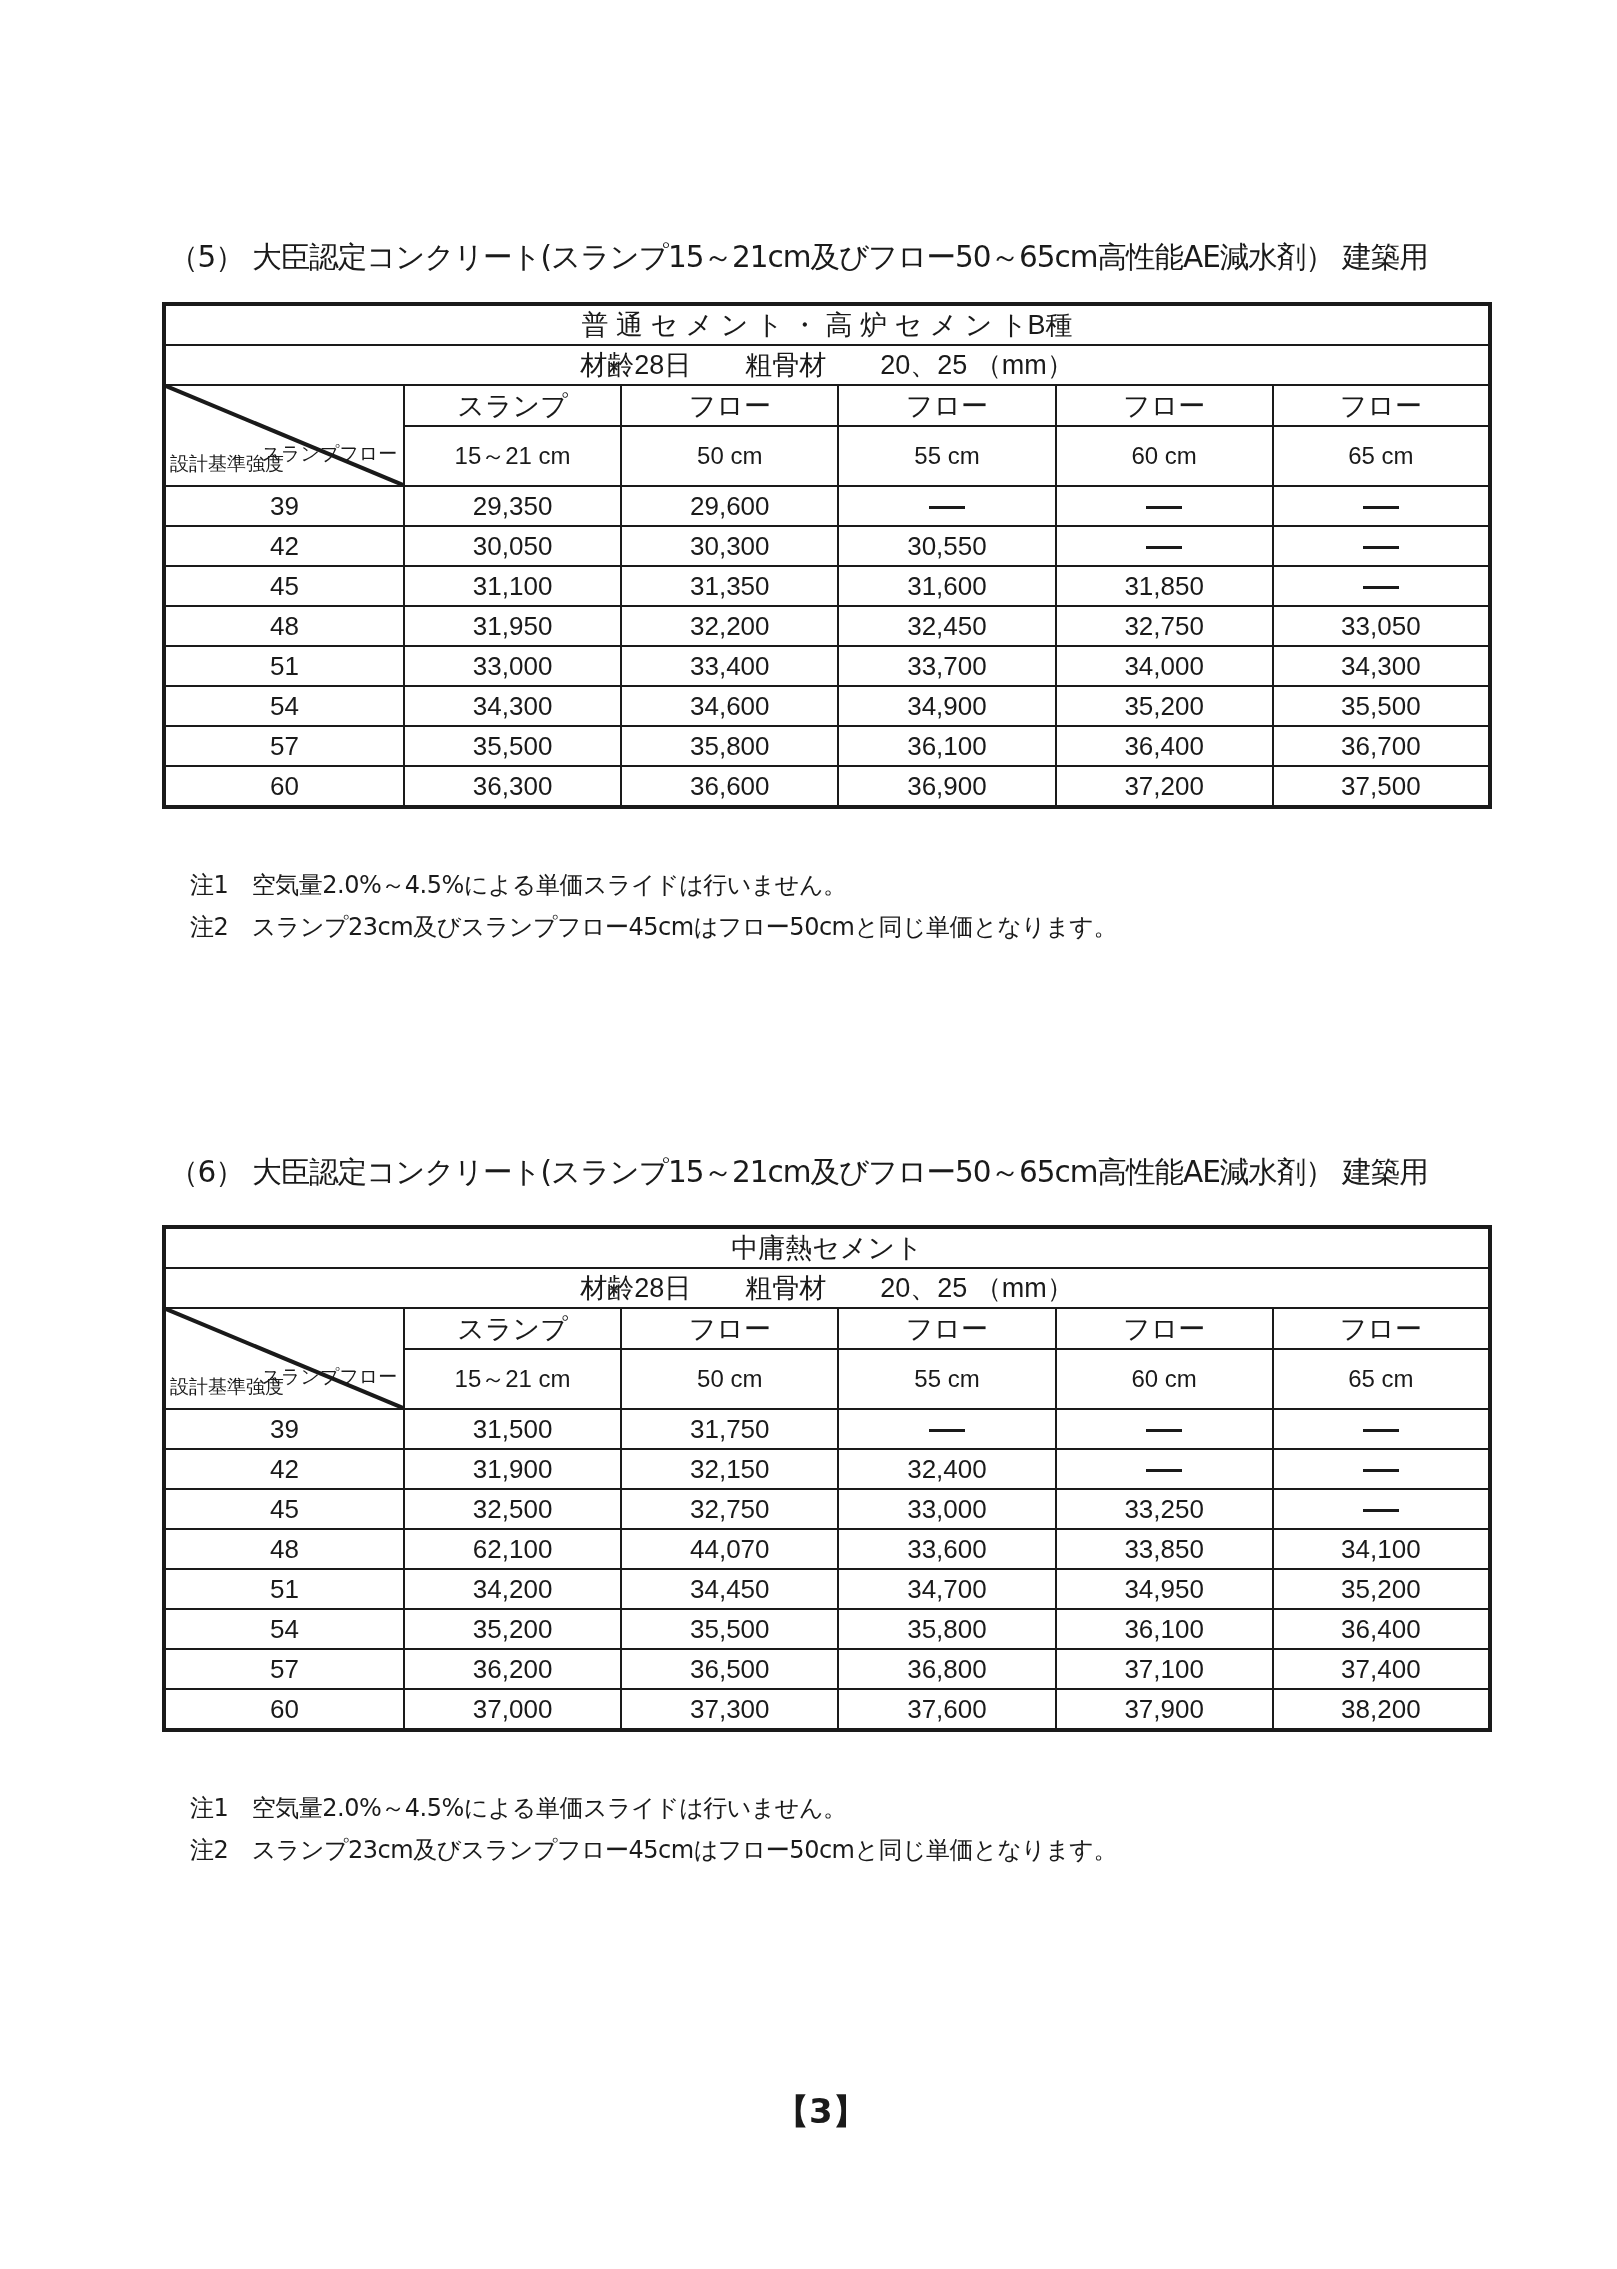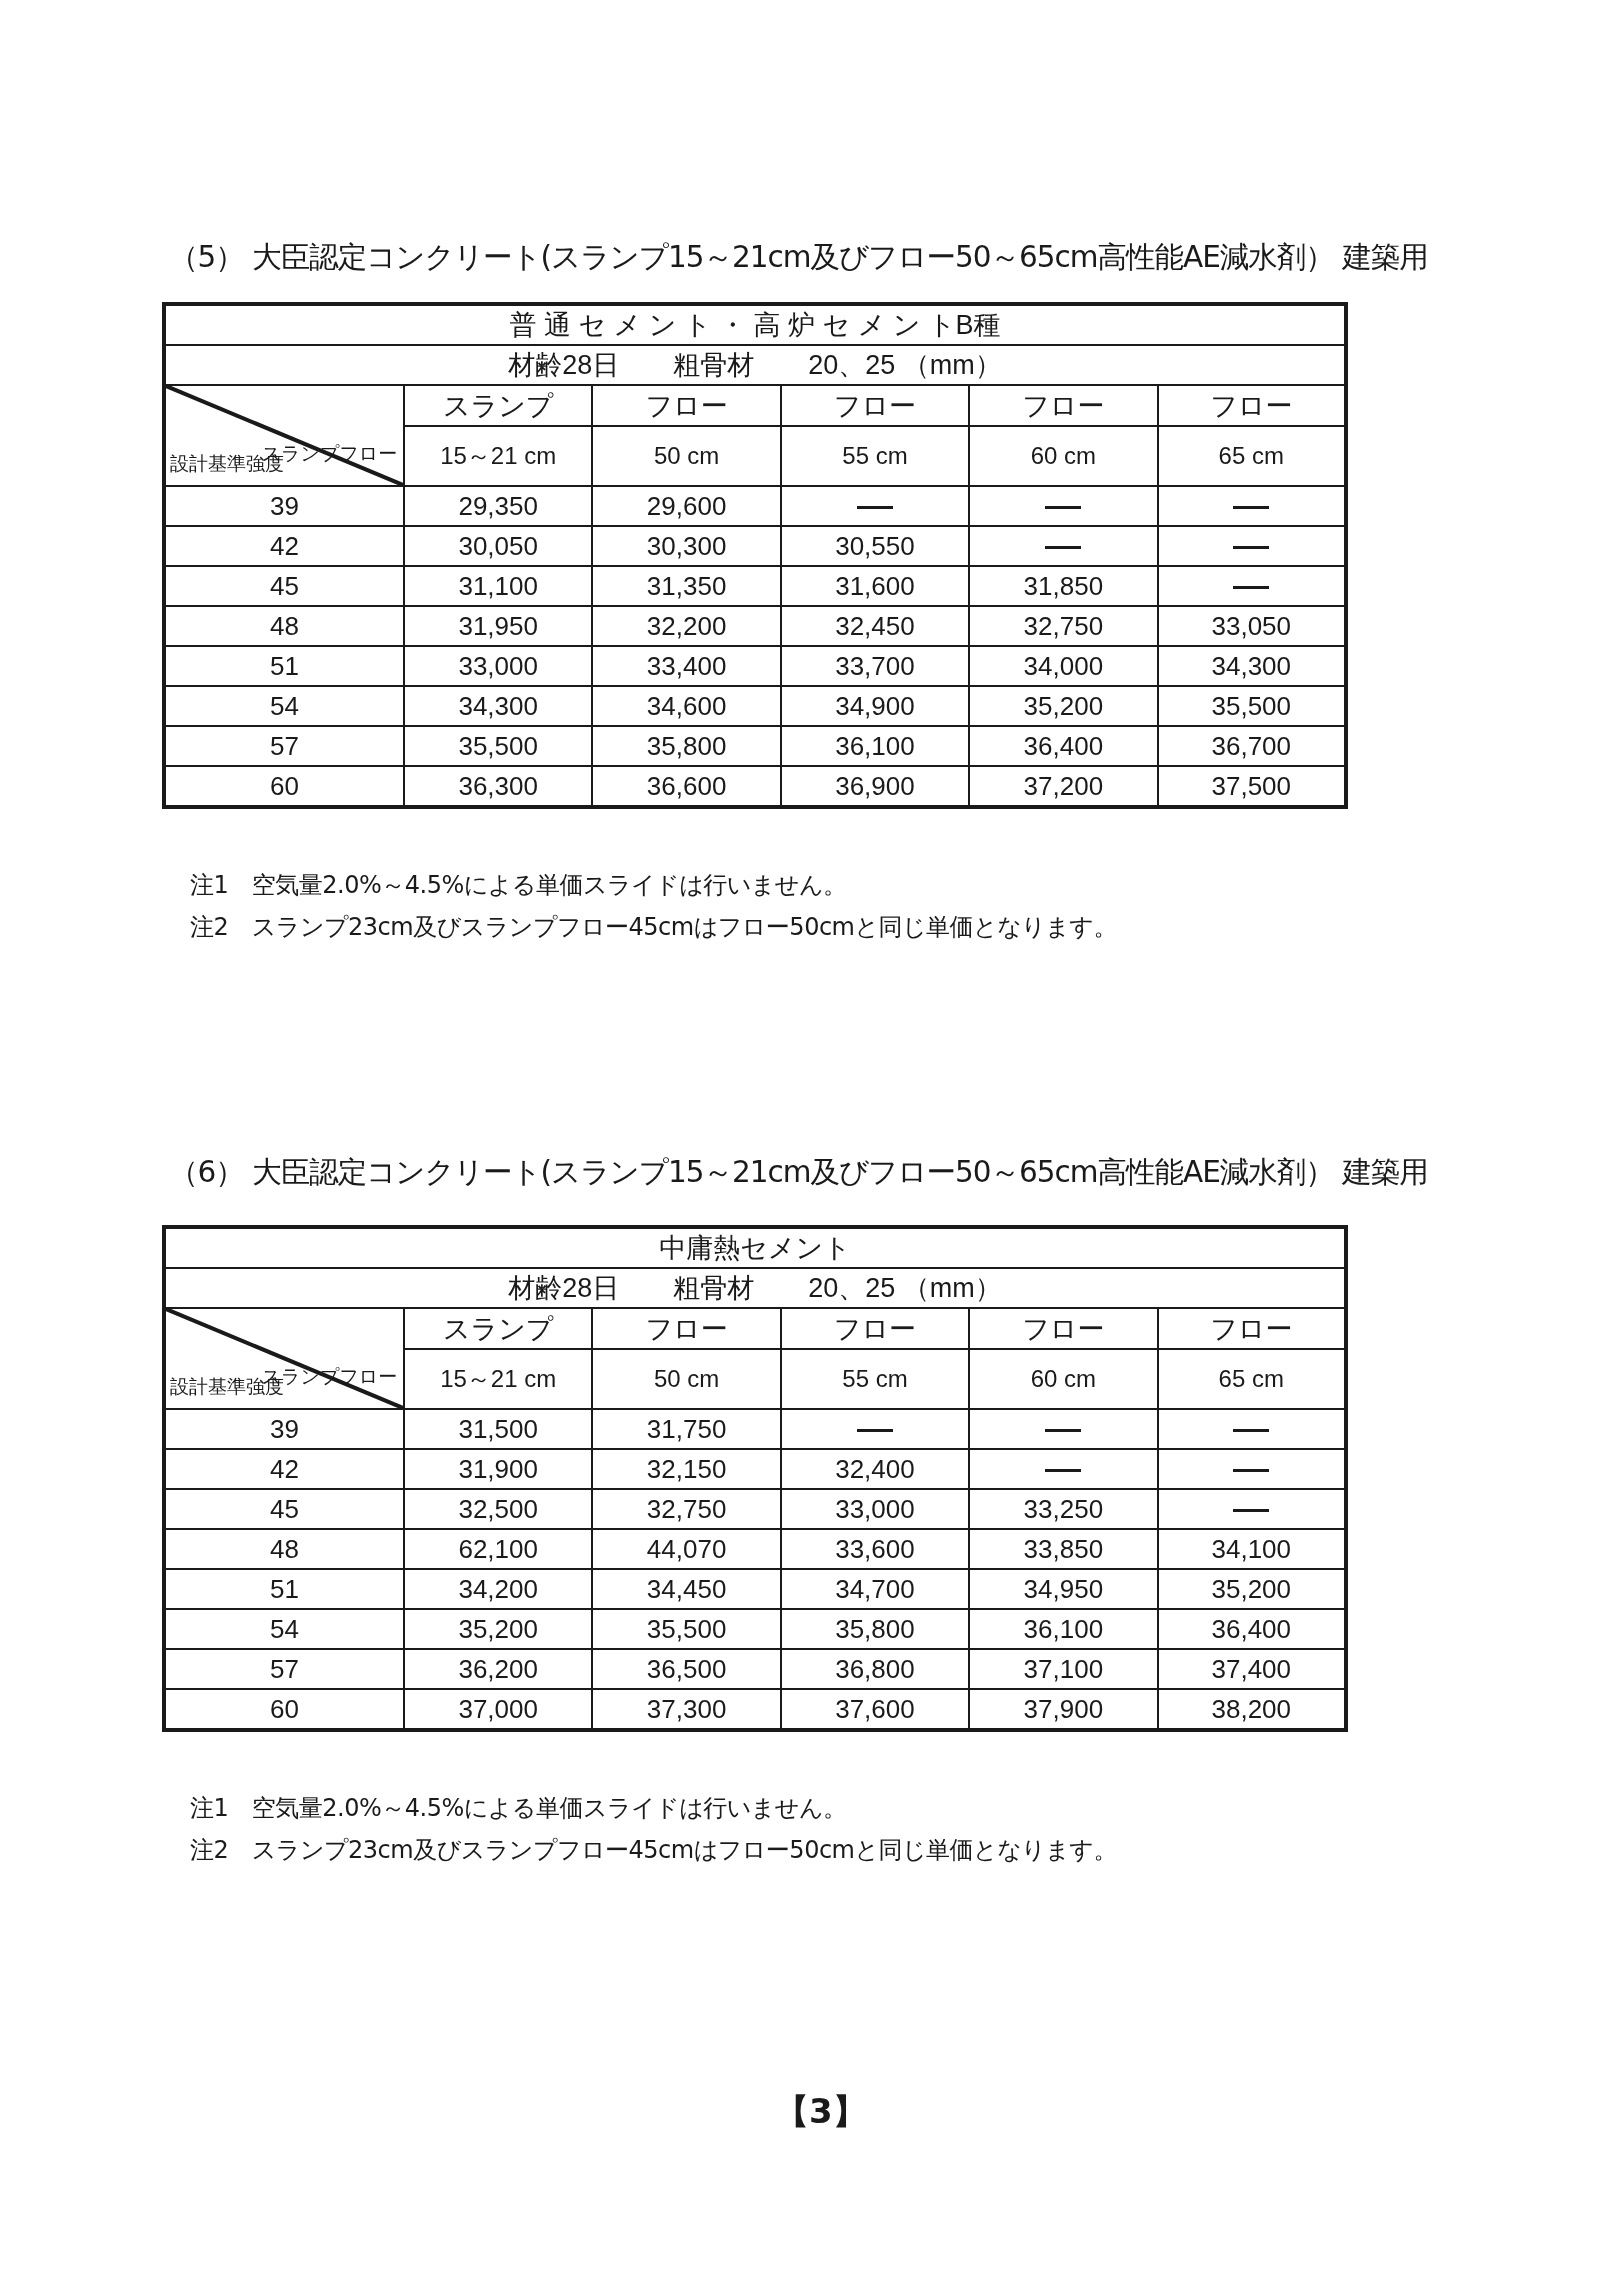--- a/index.html
+++ b/index.html
@@ -1,18 +1,18 @@
 <!DOCTYPE html>
 <html style="font-size:15px"><head>
 <meta charset="utf-8">
 <style>
   html, body { margin:0; padding:0; background:#ffffff; }
   body { width:1618px; height:2269px; position:relative; font-family:"DejaVu Sans", "Liberation Sans", sans-serif; color:#1a1a1a; overflow:hidden; }
   .section-title { position:absolute; left:169px; font-size:29.5px; letter-spacing:-1px; white-space:nowrap; }
-  .price-table { position:absolute; left:162px; width:1186px; border-collapse:collapse; border:4.8px solid #1a1a1a; table-layout:fixed; }
+  .price-table { position:absolute; left:162px; width:1330px; border-collapse:collapse; border:4.8px solid #1a1a1a; table-layout:fixed; }
   .price-table td { border:2.9px solid #1a1a1a; text-align:center; font-size:26px; padding:0; font-family:"Liberation Sans", sans-serif; }
   .price-table tr.h1 td, .price-table tr.h2 td { height:38px; font-size:27px; }
   .price-table tr.h3 td { height:39px; font-size:27px; }
   .price-table tr.h4 td { height:58px; font-size:24px;border-radius:20px; }
   .price-table tr.data td { height:38px; font-size:26px; }
   .corner { position:relative; }
   .corner svg { position:absolute; left:0; top:0; width:100%; height:100%; }
   .corner .lbl-top { position:absolute; right:5.7px; top:7.6px; font-size:19px;margin-top:47px; }
   .corner .lbl-bottom { position:absolute; left:4px; bottom:7.6px; font-size:19px; }
   .note { position:absolute; left:190px; font-size:24px; white-space:nowrap; letter-spacing:-0.5px; }

